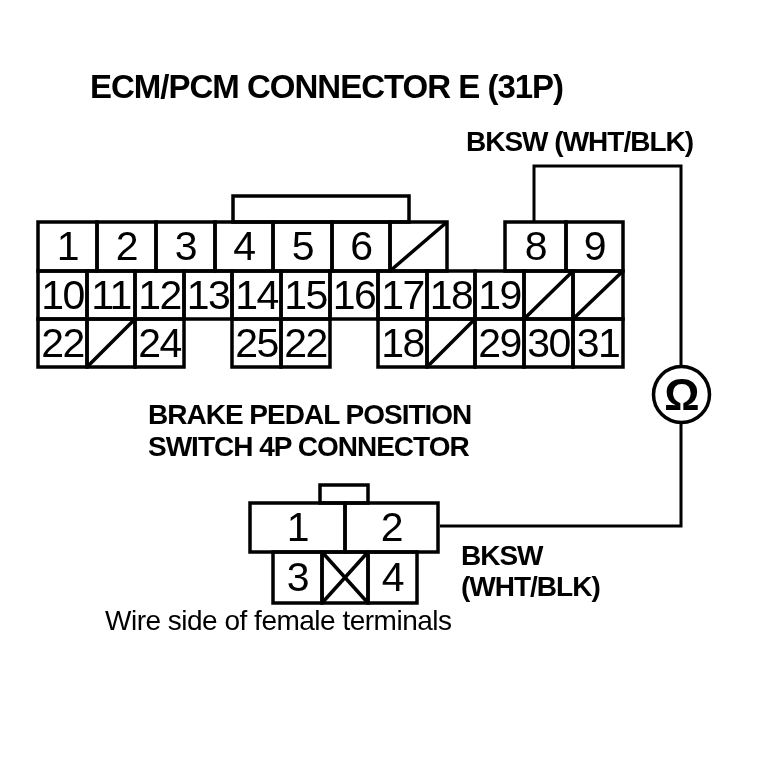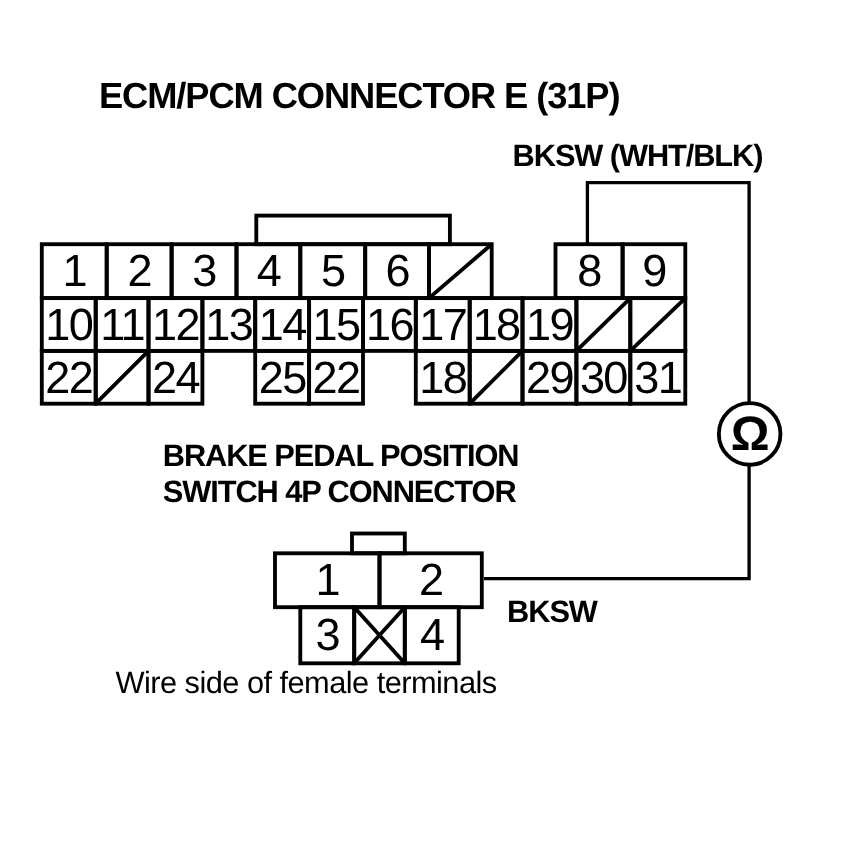--- a/index.html
+++ b/index.html
@@ -101,20 +101,21 @@
   <div class="lbl title-ecm">ECM/PCM CONNECTOR E (31P)</div>
   <div class="lbl bksw-top">BKSW (WHT/BLK)</div>
 
   <div class="lbl brake-ttl">
     <div>BRAKE PEDAL POSITION</div>
     <div>SWITCH 4P CONNECTOR</div>
   </div>
 
   <div class="lbl bksw-bot">
     <div>BKSW</div>
+    <div>(WHT/BLK)</div>
   </div>
 
   <div class="omega">Ω</div>
 
   <div class="caption">Wire side of female terminals</div>
 
   <div class="num rA" style="left:38px;width:59px">1</div>
   <div class="num rA" style="left:97px;width:59px">2</div>
   <div class="num rA" style="left:156px;width:59px">3</div>
   <div class="num rA" style="left:215px;width:58px">4</div>

